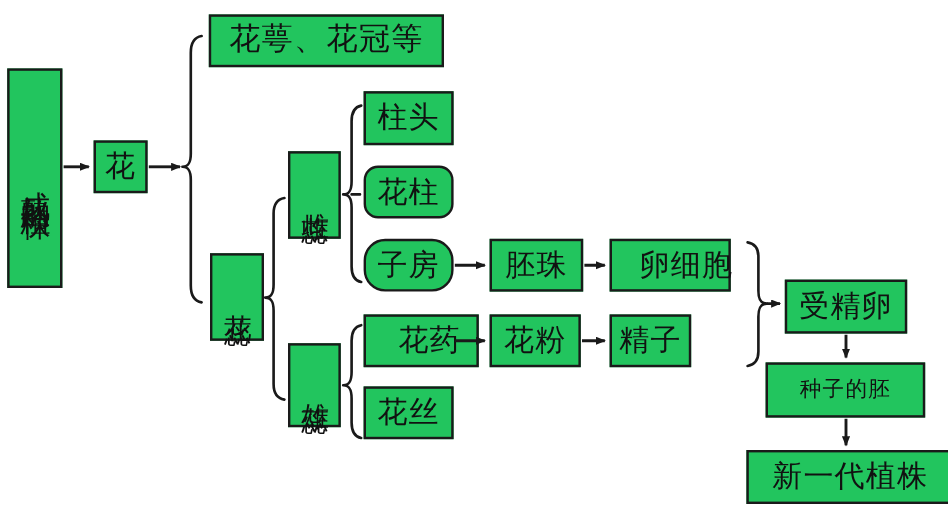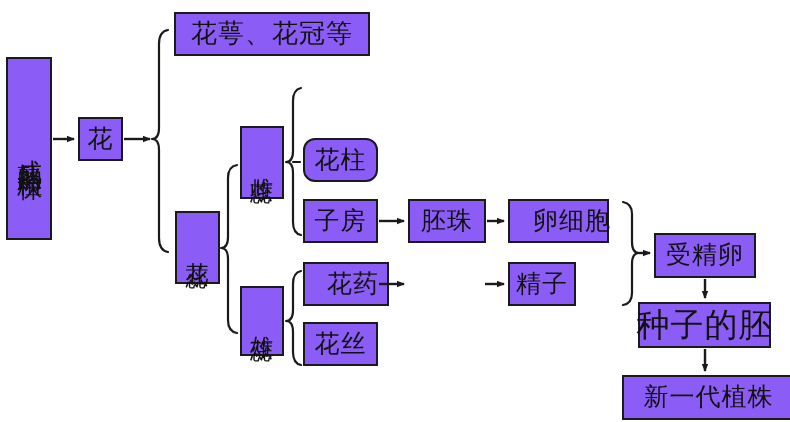--- a/index.html
+++ b/index.html
@@ -7,21 +7,21 @@
     position:relative;
     width:790px;height:422px;
     background:#ffffff;
     font-family:"DejaVu Sans","Liberation Sans",sans-serif;
     overflow:hidden;
   }
   .node{
     position:absolute;
     box-sizing:border-box;
     border:2px solid #1a1a1a;
-    background:#8b5cf6;
+    background:#22c55e;
     display:flex;
     align-items:center;
     justify-content:center;
     color:#111111;
     line-height:1.05;
     letter-spacing:1px;
     white-space:nowrap;
   }
   .node.vert{
     writing-mode:vertical-rl;
@@ -47,39 +47,41 @@
   <div class="node" style="left:78px;top:117px;width:45px;height:44px;font-size:25px;">花</div>
 
   <div class="node" style="left:174px;top:12px;width:196px;height:44px;font-size:26px;">花萼、花冠等</div>
 
   <div class="node vert" style="left:175px;top:211px;width:45px;height:73px;font-size:23px;">花蕊</div>
 
   <div class="node vert" style="left:240px;top:126px;width:44px;height:73px;font-size:23px;">雌蕊</div>
 
   <div class="node vert" style="left:240px;top:286px;width:44px;height:70px;font-size:23px;">雄蕊</div>
 
+  <div class="node" style="left:303px;top:76px;width:75px;height:45px;font-size:25px;">柱头</div>
 
   <div class="node" style="left:303px;top:138px;width:75px;height:44px;font-size:25px;border-radius:12px;">花柱</div>
 
-  <div class="node" style="left:303px;top:199px;width:75px;height:44px;font-size:25px;">子房</div>
+  <div class="node" style="left:303px;top:199px;width:75px;height:44px;font-size:25px;border-radius:18px;">子房</div>
 
-  <div class="node" style="left:303px;top:262px;width:86px;height:44px;font-size:25px;padding-left:14px;">花药</div>
+  <div class="node" style="left:303px;top:262px;width:96px;height:44px;font-size:25px;padding-left:14px;">花药</div>
 
   <div class="node" style="left:303px;top:322px;width:75px;height:44px;font-size:25px;">花丝</div>
 
   <div class="node" style="left:408px;top:199px;width:78px;height:44px;font-size:25px;">胚珠</div>
 
   <div class="node" style="left:508px;top:199px;width:101px;height:44px;font-size:25px;padding-left:27px;">卵细胞</div>
 
+  <div class="node" style="left:408px;top:262px;width:76px;height:44px;font-size:25px;">花粉</div>
 
   <div class="node" style="left:508px;top:262px;width:68px;height:44px;font-size:25px;">精子</div>
 
   <div class="node" style="left:654px;top:233px;width:102px;height:45px;font-size:25px;">受精卵</div>
 
-  <div class="node" style="left:638px;top:302px;width:133px;height:46px;font-size:33px;">种子的胚</div>
+  <div class="node" style="left:638px;top:302px;width:133px;height:46px;font-size:18px;">种子的胚</div>
 
   <div class="node" style="left:622px;top:375px;width:173px;height:45px;font-size:25px;">新一代植株</div>
 
   <svg class="overlay" viewBox="0 0 790 422">
     <defs>
       <marker id="ah" markerWidth="9" markerHeight="9" refX="7.4" refY="3.4" orient="auto" markerUnits="userSpaceOnUse">
         <path class="arrowhead" d="M0,0 L8.4,3.4 L0,6.8 Z"></path>
       </marker>
     </defs>
 

